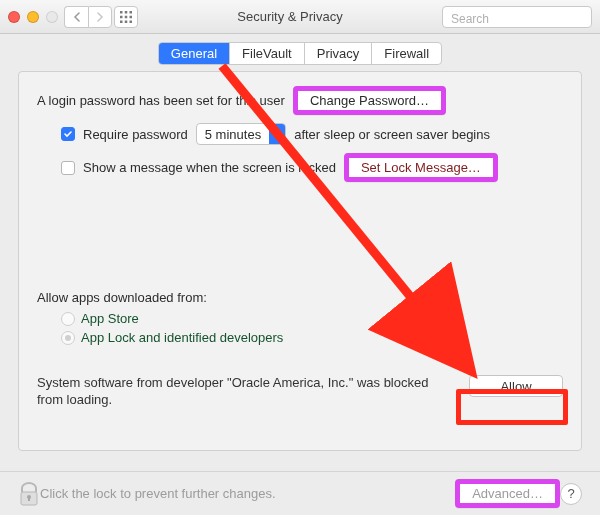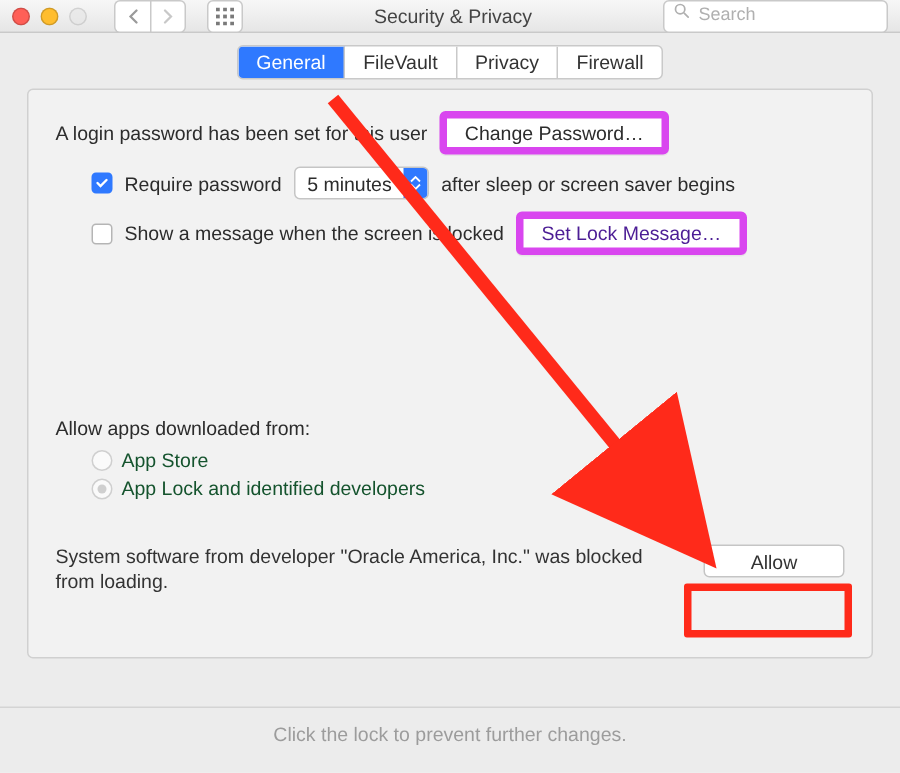--- a/index.html
+++ b/index.html
@@ -8,27 +8,27 @@
     width:600px; height:515px;
     font-family: -apple-system, "Helvetica Neue", Arial, sans-serif;
     font-size:13px;
     background:#ececec;
     color:#333;
     position:relative;
     overflow:hidden;
   }
   
   .titlebar {
-    height:22px;
+    height:34px;
     background:linear-gradient(#f7f7f7,#e6e6e6);
     border-bottom:1px solid #c9c9c9;
     display:flex;
     align-items:center;
     padding:0 8px;
-    gap:12px;
+    gap:0;
   }
   .traffic { display:flex; gap:7px; margin-right:6px; }
   .dot { width:12px; height:12px; border-radius:50%; border:0.5px solid rgba(0,0,0,.18); }
   .dot.close{background:#ff5f57;}
   .dot.min{background:#ffbd2e;}
   .dot.max{background:#e6e6e6; opacity:.6;}
   .nav-btn, .grid-btn {
     width:24px; height:22px;
     background:#fff;
     border:1px solid #c9c9c9;
@@ -46,23 +46,24 @@
     text-align:center;
     font-weight:500;
     color:#444;
     white-space:nowrap;
   }
   .search {
     width:150px; height:22px;
     background:#fff;
     border:1px solid #c9c9c9;
     border-radius:4px;
-    display:flex; align-items:flex-start;
+    display:flex; align-items:flex-end;
     padding:0 6px; gap:4px;
     color:#9b9b9b;
+    flex-direction:column;
   }
   .search input {
     border:none; outline:none; width:100%; font-size:12px; background:transparent; color:#333;
   }
   .search input::placeholder{color:#b0b0b0;}
   
   .content {
     padding:8px 18px 16px 18px;
   }
   .seg {
@@ -97,21 +98,21 @@
   }
   .mac-btn {
     background:#fff;
     border:5px solid #d946ef;
     border-radius:4px;
     padding:2px 12px;
     font-size:13px;
     box-shadow:0 1px 0 rgba(0,0,0,.05);
     display:inline-flex; align-items:center;
   }
-  .mac-btn.disabled{color:#4c1d95;}
+  .mac-btn.disabled{color:#7f1d1d;}
   .indent{padding-left:24px;}
   .chk {
     width:14px; height:14px;
     border:1px solid #b5b5b5;
     border-radius:3px;
     background:#fff;
     display:inline-flex; align-items:center; justify-content:center;
     flex-shrink:0;
     font-size:10px; color:#fff;
   }
@@ -162,23 +163,21 @@
   }
   
   .footer {
     position:absolute;
     left:0; right:0; bottom:0;
     height:44px;
     border-top:1px solid #d4d4d4;
     background:#ececec;
     display:flex; align-items:center;
     padding:0 18px;
-    gap:10px;
     color:#9c9c9c;
-    flex-direction:column;
   }
   .footer .spacer{flex:1;}
   .help-btn{
     width:22px;height:22px;border-radius:50%;
     border:1px solid #c5c5c5;background:#fff;
     display:flex;align-items:center;justify-content:center;
     color:#555;
   }
   
   .anno-box{

